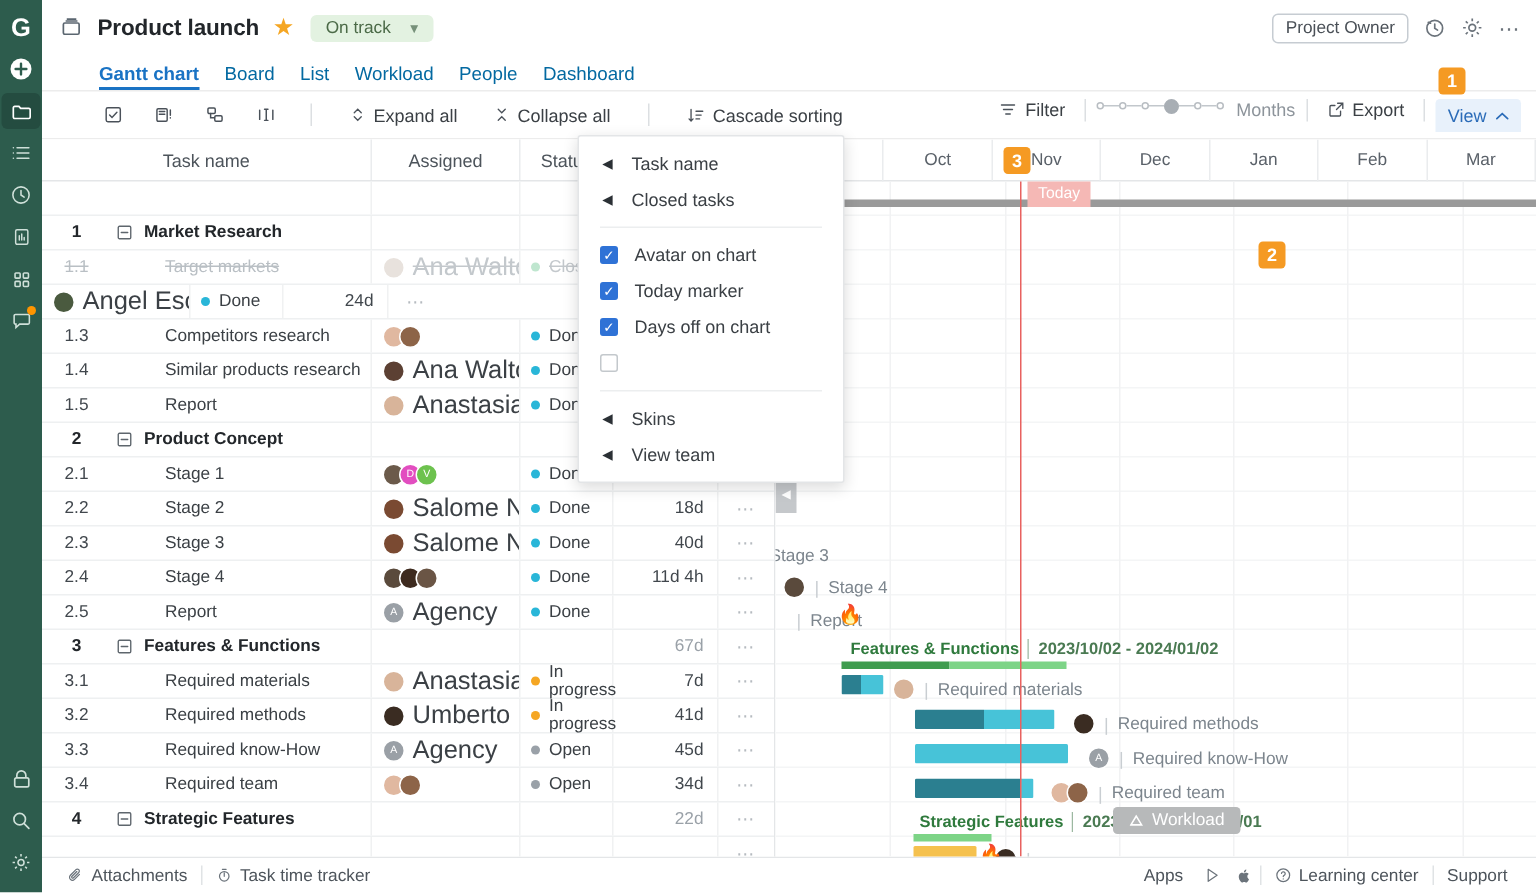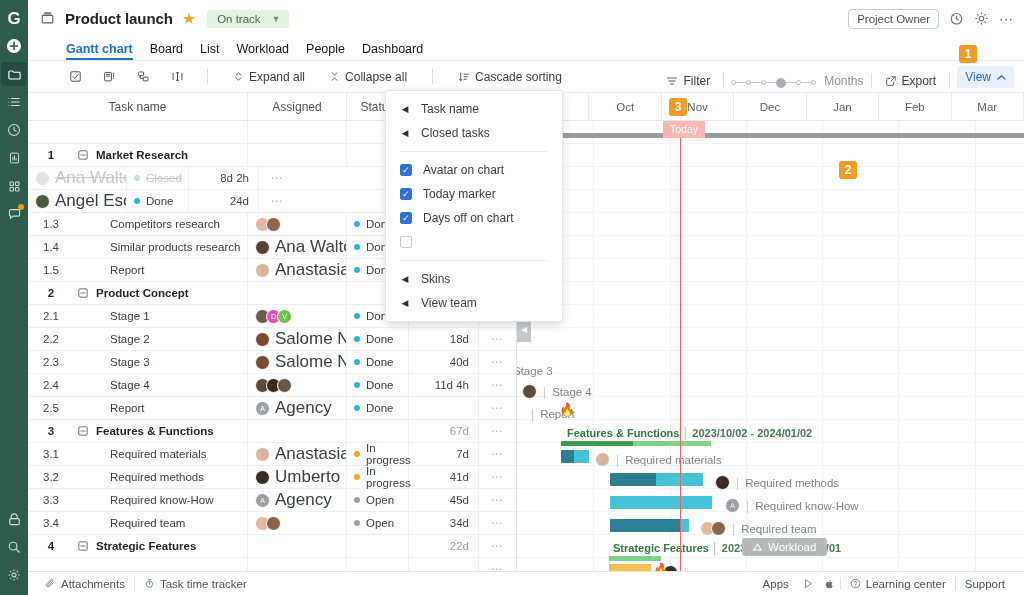--- a/index.html
+++ b/index.html
@@ -57,30 +57,30 @@
   .owner-btn {
     border:1px solid #c6ccd2; border-radius:4px; padding:3px 8px;
     font-size:11.5px; color:#4a5057; background:#fff;
   }
   .hdr-ic { color:#6b737b; display:flex; align-items:center; }
   .dots-h { letter-spacing:1px; color:#6b737b; font-size:14px; line-height:8px; }
 
   
   .tabs { display:flex; align-items:flex-end; gap:17px; padding:0 0 0 38px; height:24px; flex:0 0 24px;
           border-bottom:1px solid #ececec; }
-  .tab { font-size:12.5px; color:#0f172a; padding-bottom:4px; }
+  .tab { font-size:12.5px; color:#0369a1; padding-bottom:4px; }
   .tab.active { color:#1a73c4; border-bottom:2px solid #1a73c4; font-weight:bold; padding-bottom:2px;}
 
   
   .tbar { height:32px; flex:0 0 32px; display:flex; align-items:center; padding:0 10px 0 36px;
           border-bottom:1px solid #ececec; gap:12px; }
   .tb-ic { width:22px; height:22px; display:flex; align-items:center; justify-content:center; color:#4a5159; }
   .tb-sep { width:1px; height:15px; background:#dcdfe2; margin:0 7px; }
   .tb-btn { display:flex; align-items:center; gap:5px; color:#3b4045; font-size:12px; padding:0 6px;}
-  .tb-right { margin-left:auto; display:flex; align-items:flex-end; }
+  .tb-right { margin-left:auto; display:flex; align-items:flex-start; }
   .slider { display:flex; align-items:center; }
   .slider .ln { width:10px; height:1px; background:#c2c7cc; }
   .slider .dot { width:5px; height:5px; border-radius:50%; border:1px solid #b8bdc2; background:#fff;}
   .slider .dot.on { width:10px; height:10px; background:#a8aeb4; border-color:#a8aeb4; }
   .months-lbl { color:#8d949b; font-size:12px; margin-left:8px; }
   .view-btn {
     background:#e8f1fb; color:#2b6cb8; border-radius:3px 3px 0 0; padding:4px 8px;
     font-size:12px; display:flex; align-items:center; gap:6px;
   }
 
@@ -421,20 +421,25 @@
                   </svg>
                 </span>
                 <span class="tname">Market Research</span>
               </div>
               <div class="cell c-assigned"></div>
               <div class="cell c-status"></div>
               <div class="cell c-dur">44d</div>
               <div class="cell c-plus">⋯</div>
             </div>
             <div class="row closed">
+              <div class="cell c-name">
+                <span class="idx">1.1</span>
+                <span class="twisty"></span>
+                <span class="tname indent1">Target markets</span>
+              </div>
               <div class="cell c-assigned">
                 <span class="avs">
                   <span class="av" style="background: rgb(232, 226, 221);"></span>
                 </span>
                 <span class="aname">Ana Walton</span>
               </div>
               <div class="cell c-status">
                 <span class="sdot" style="background: rgb(191, 230, 207);"></span>
                 <span class="stxt" style="color: rgb(195, 200, 204);">Closed</span>
               </div>
@@ -776,21 +781,21 @@
             <div class="rowline" style="top: 91px;"></div>
             <div class="rowline" style="top: 68px;"></div>
             <div class="rowline" style="top: 45px;"></div>
             <div class="rowline" style="top: 22px;"></div>
             <div class="vline" style="left: 457.714px;"></div>
             <div class="vline" style="left: 381.429px;"></div>
             <div class="vline" style="left: 305.143px;"></div>
             <div class="vline" style="left: 228.857px;"></div>
             <div class="vline" style="left: 152.571px;"></div>
             <div class="vline" style="left: 76.2857px;"></div>
-          <div class="today-tag" style="left:146px; top:0;">Today</div>
+          <div class="today-tag" style="left:168px; top:0;">Today</div>
           <div class="todayline" style="left:163px;"></div>
           <div class="topbar" style="left:14px; right:0; top:12px;"></div>
 
           <div class="collapse-handle" style="left:0px; top:195px;">◀</div>
 
           <div class="bar-lbl" style="left:-4px; top:244px;">
             <span class="t">Stage 3</span>
           </div>
 
           <div class="bar-lbl" style="left:5px; top:263px;">

